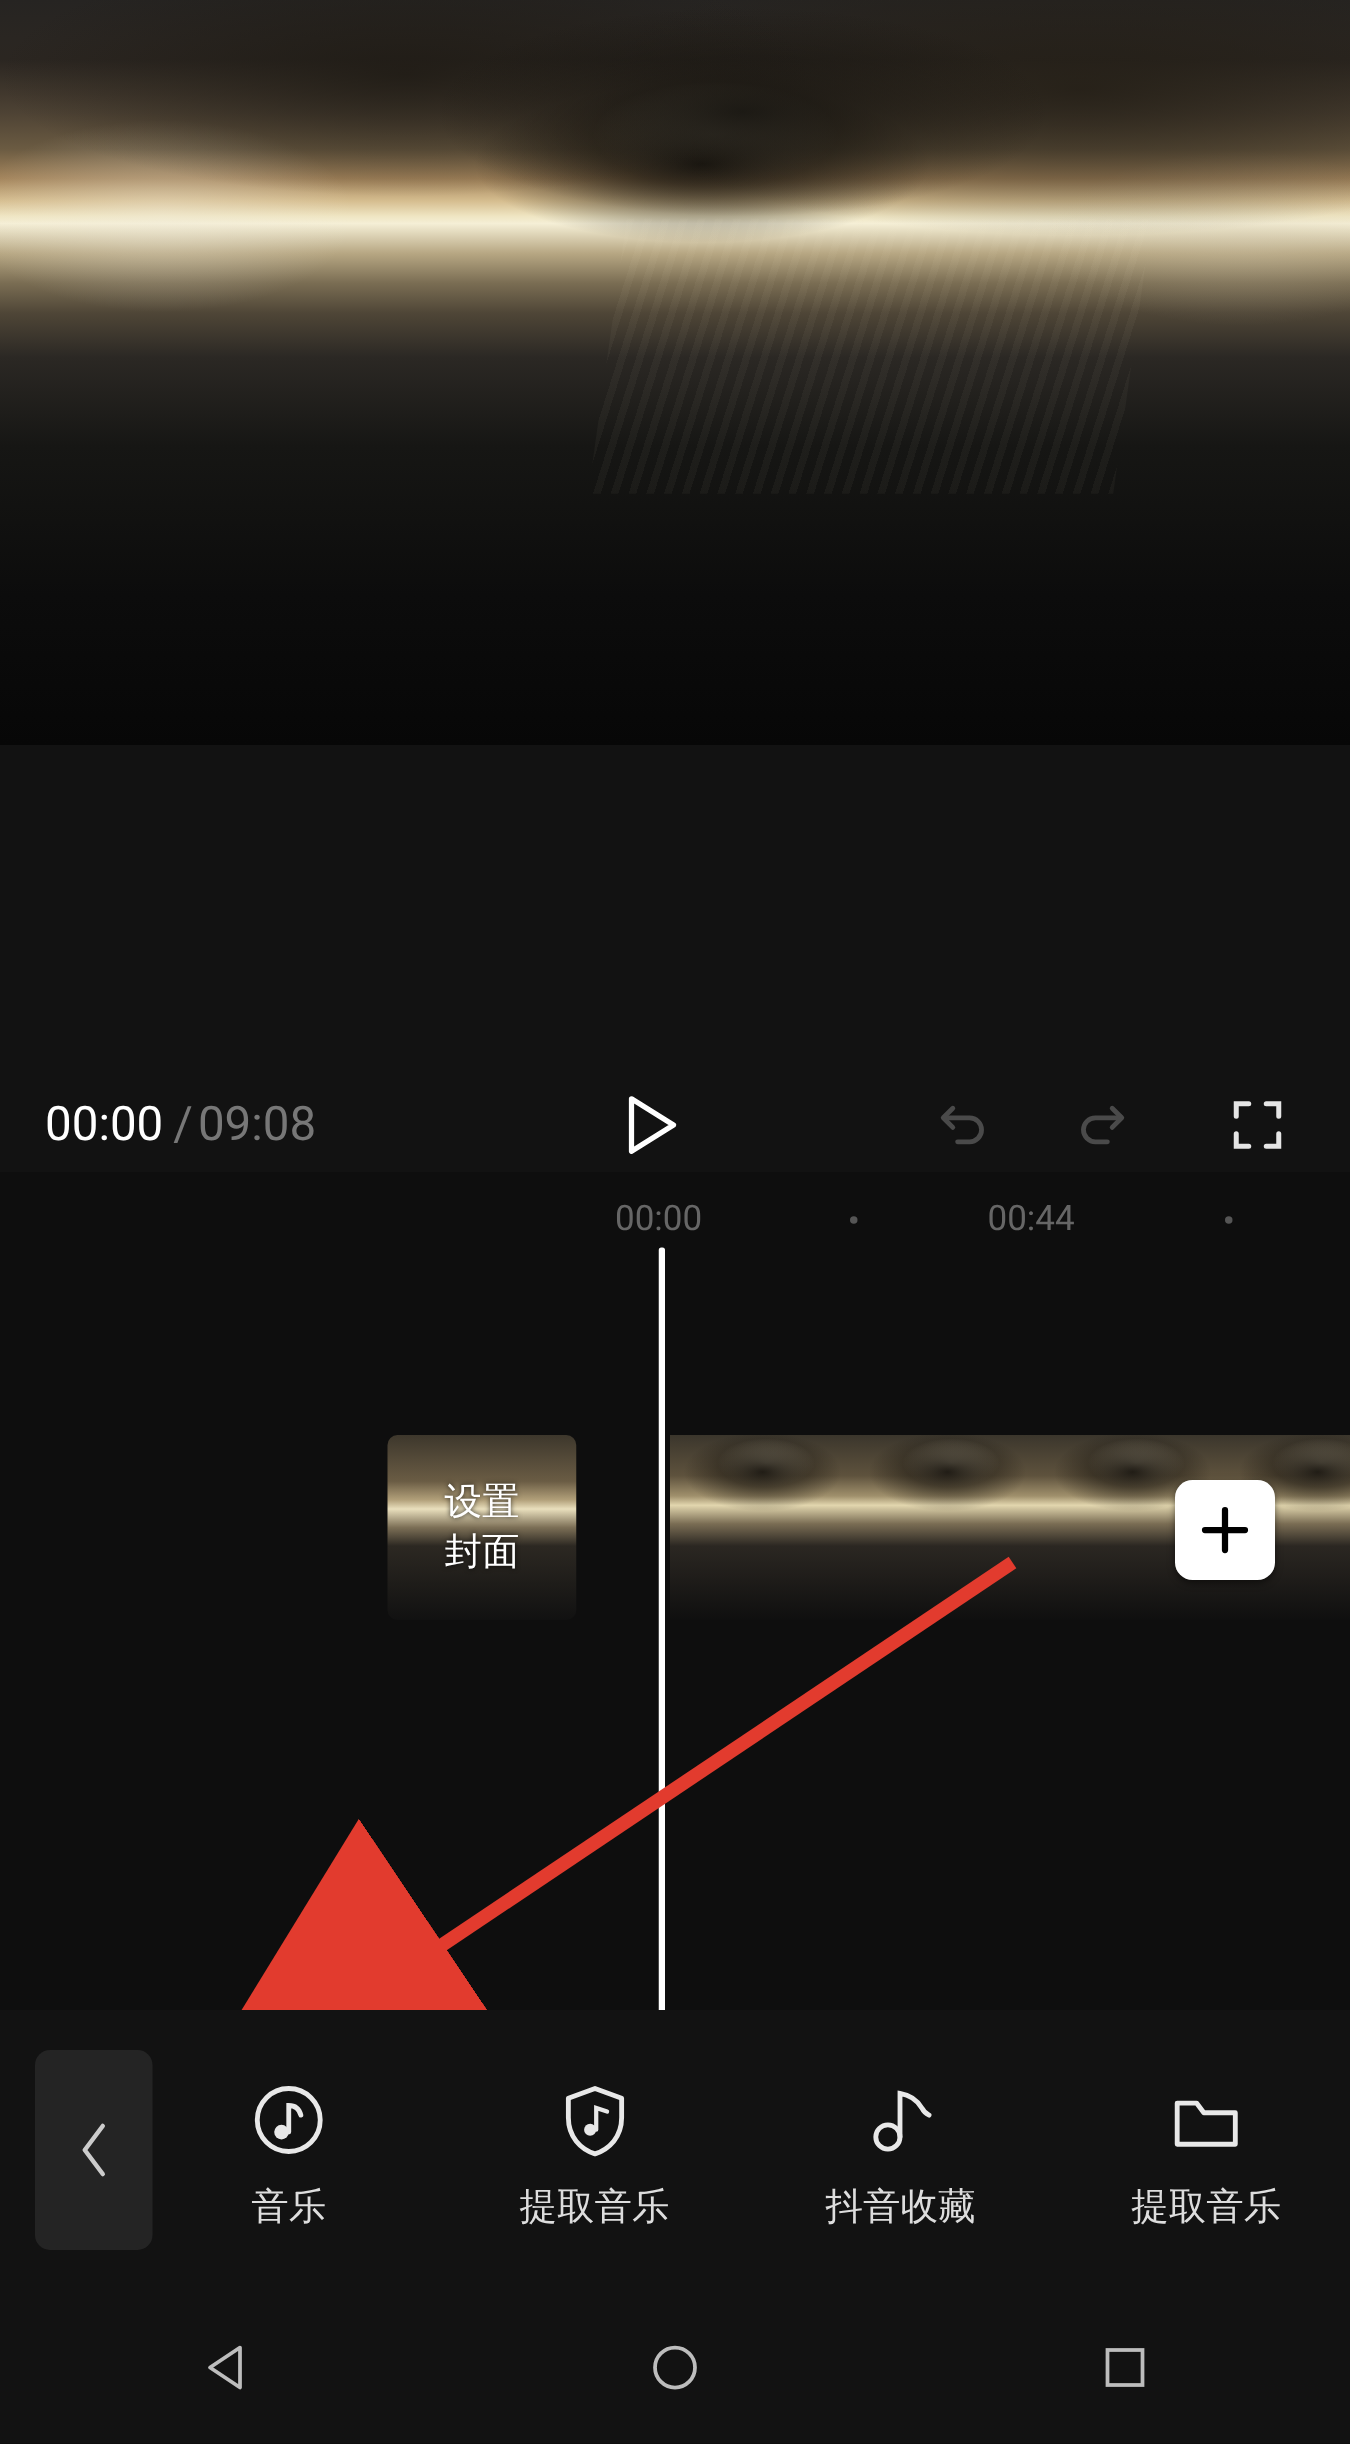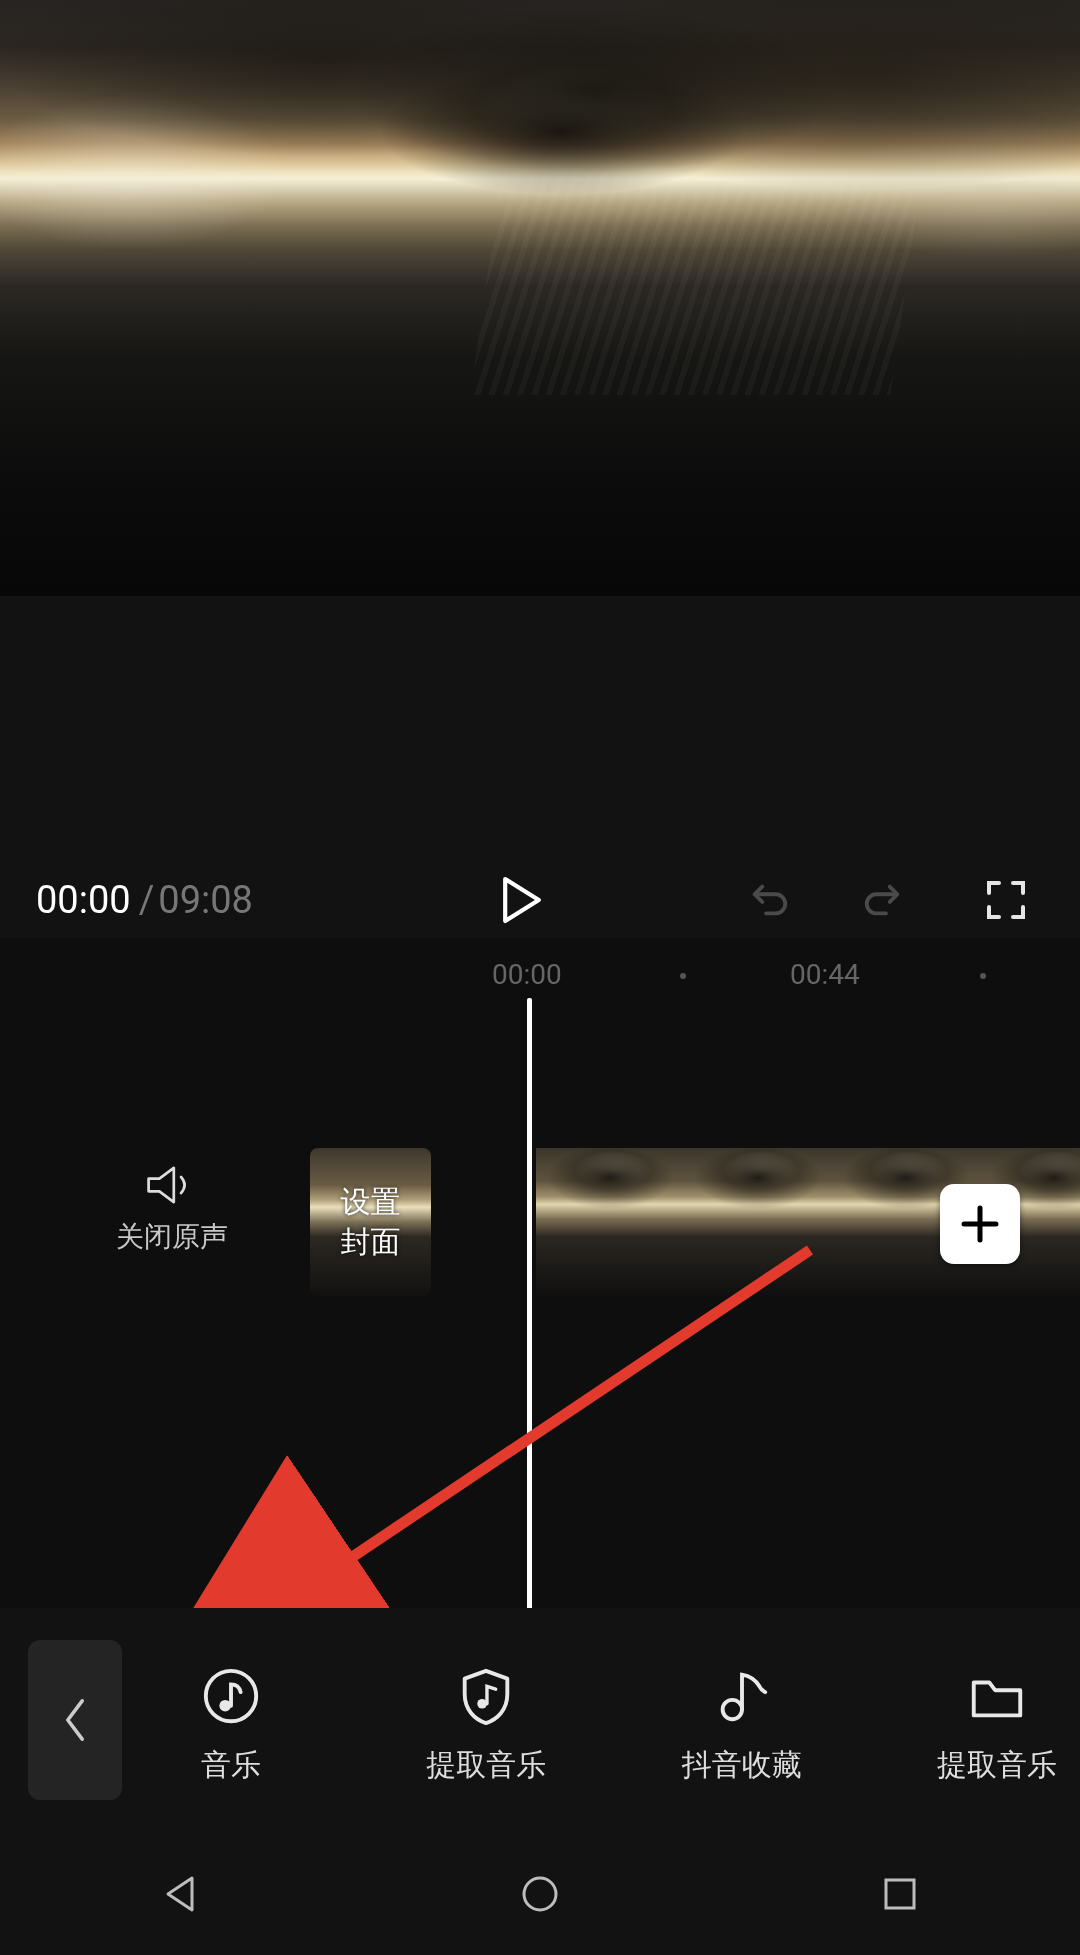--- a/index.html
+++ b/index.html
@@ -116,21 +116,21 @@
   .clip-strip {
     position:absolute;
     top:210px; left:0; width:1080px; height:158px;
   }
   .mute-block {
     position:absolute; left:112px; top:14px; width:120px; text-align:center;
   }
   .mute-block svg { width:54px; height:46px; display:block; margin:0 auto 10px;}
   .mute-block .lbl { font-size:28px; color:#c8c8c8;}
   .cover-thumb {
-    position:absolute; left:310px; top:0; width:121px; height:148px;
+    position:absolute; left:310px; top:0; width:151px; height:148px;
     border-radius:8px;
     background: linear-gradient(to bottom,#3d372c 0%,#6a5c44 25%,#b19f79 35%,#e9dfbd 40%,#7c6f56 50%,#2c2822 60%,#111 100%);
     display:flex; align-items:center; justify-content:center;
   }
   .cover-thumb .txt { font-size:30px; color:#fff; text-align:center; line-height:1.35; text-shadow:0 0 4px rgba(0,0,0,0.8);}
   .clips {
     position:absolute; left:536px; top:0; height:148px; width:544px;
     display:flex;
   }
   .clip {
@@ -176,20 +176,21 @@
   .back-btn {
     margin-left:28px;
     width:94px; height:160px;
     background:#242424; border-radius:12px;
     display:flex;align-items:center;justify-content:center;
     margin-right:26px;
   }
   .back-btn svg{width:32px;height:48px;}
   .tool-items {
     display:flex; flex:1; justify-content:space-between;
+    padding-right:32px;
   }
   .tool {
     display:flex; flex-direction:column; align-items:center;
     width:166px;
   }
   .tool .ico { height:82px; display:flex;align-items:center;justify-content:center;}
   .tool .ico svg { width:62px; height:62px; }
   .tool .lbl { font-size:30px; color:#ddd; margin-top:8px;}
 
   
@@ -243,27 +244,20 @@
 
 <div class="timeline">
   <div class="ruler">
     <span style="left:492px">00:00</span>
     <span class="dot" style="left:680px"></span>
     <span style="left:790px">00:44</span>
     <span class="dot" style="left:980px"></span>
   </div>
 
   <div class="clip-strip">
-    <div class="mute-block">
-      <svg viewBox="0 0 60 50">
-        <path d="M4 18 H16 L32 6 V44 L16 32 H4 Z" fill="none" stroke="#ddd" stroke-width="3" stroke-linejoin="round"></path>
-        <path d="M40 16 Q48 25 40 34" fill="none" stroke="#ddd" stroke-width="3" stroke-linecap="round"></path>
-      </svg>
-      <div class="lbl">关闭原声</div>
-    </div>
 
     <div class="cover-thumb">
       <div class="txt">
         <span>设置</span><br>
         <span>封面</span>
       </div>
     </div>
 
     <div class="clips">
       <div class="clip"></div>

